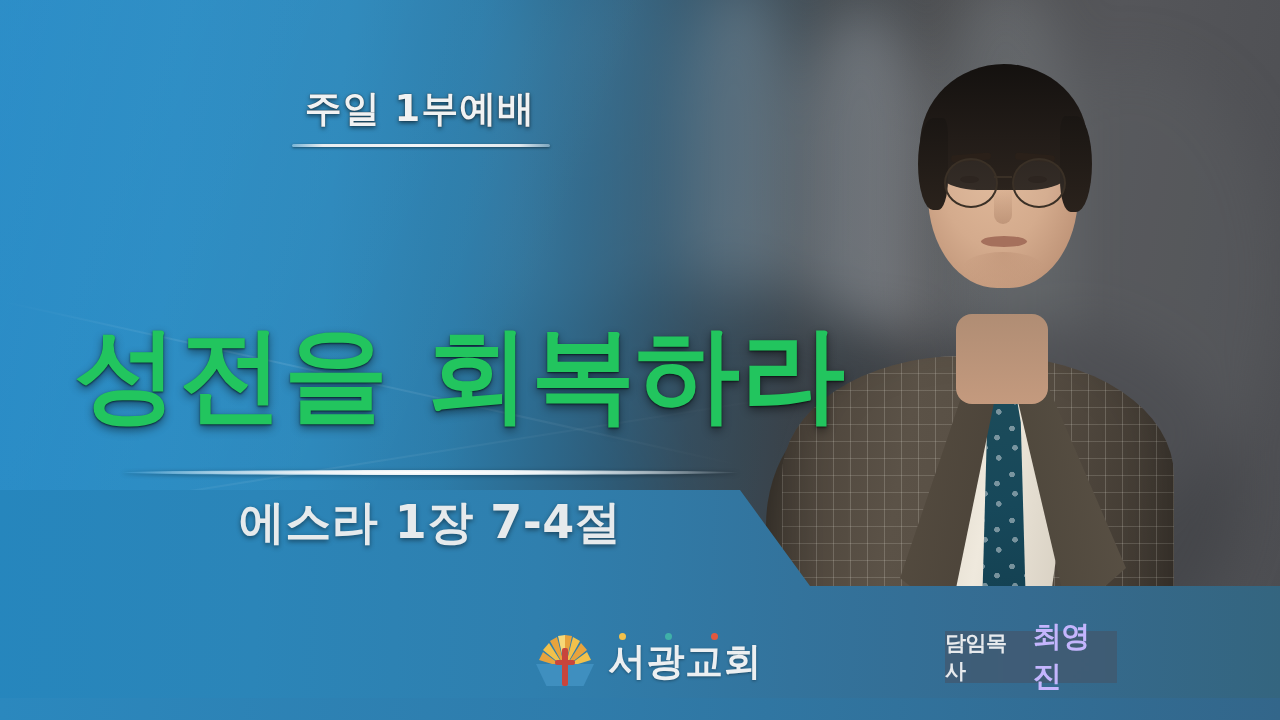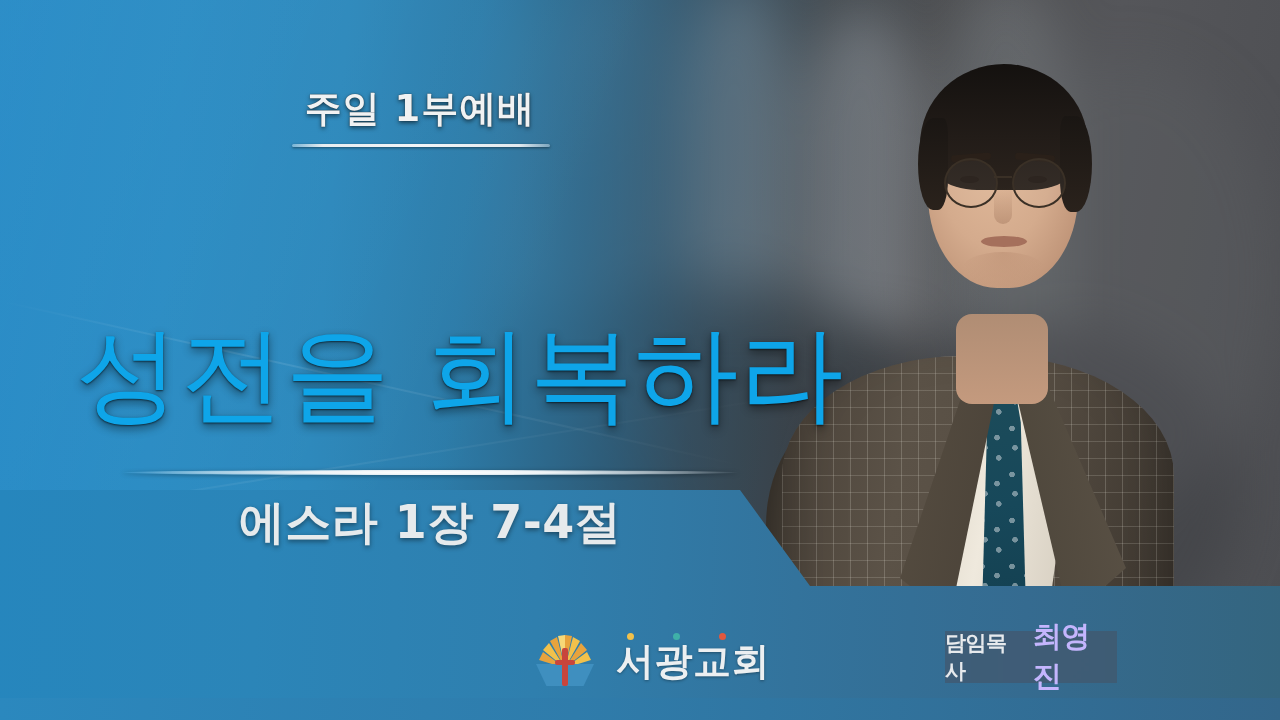--- a/index.html
+++ b/index.html
@@ -245,24 +245,24 @@
     background: linear-gradient(90deg, rgba(255,255,255,.35) 0%, #e8edf0 12%, #f2f5f7 50%, #e2e9ee 88%, rgba(255,255,255,.35) 100%);
     box-shadow: 0 1px 3px rgba(0,0,0,.45);
     border-radius: 2px;
   }
   .title {
     position: absolute;
     left: 0; top: 318px;
     width: 920px;
     text-align: center;
     font-size: 104px;
-    font-weight: 400;
+    font-weight: 700;
     letter-spacing: 1px;
     line-height: 1.08;
-    color: #0ea5e9;
+    color: #22c55e;
     text-shadow: 0 4px 10px rgba(0,0,0,.45), 0 1px 2px rgba(0,0,0,.6);
   }
   .divider {
     position: absolute;
     left: 122px; top: 470px;
     width: 616px; height: 5px;
     background: radial-gradient(ellipse 50% 100% at 50% 50%, #ffffff 0%, #eef3f6 40%, rgba(255,255,255,.55) 72%, rgba(255,255,255,0) 100%);
     border-radius: 50%;
     box-shadow: 0 1px 4px rgba(0,0,0,.35);
   }
@@ -277,21 +277,21 @@
     color: #e6eaec;
     text-shadow: 0 2px 5px rgba(0,0,0,.45);
   }
 
   
   .logo {
     position: absolute;
     left: 534px; top: 634px;
     display: flex;
     align-items: center;
-    gap: 20px;
+    gap: 12px;
   }
   .emblem {
     position: relative;
     width: 62px; height: 54px;
   }
   .emblem .rays { position: absolute; left: 3px; top: 0; width: 56px; height: 34px; }
   .emblem .boat {
     position: absolute; left: 2px; top: 30px; width: 58px; height: 22px;
     background: #3f8fbf;
     clip-path: polygon(0 0, 100% 0, 82% 100%, 18% 100%);

